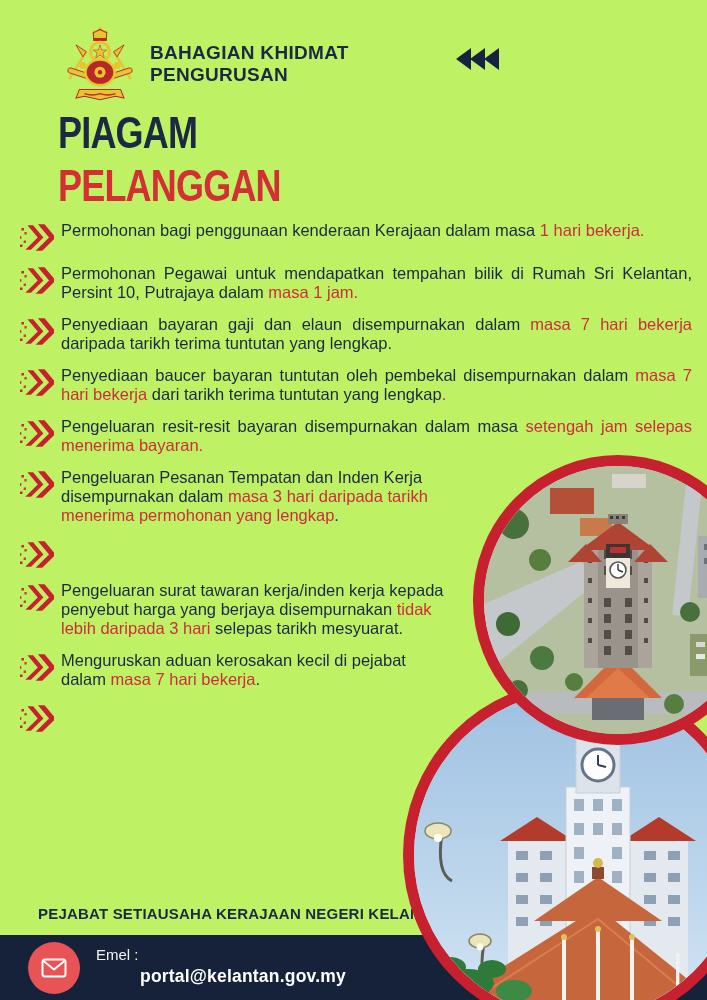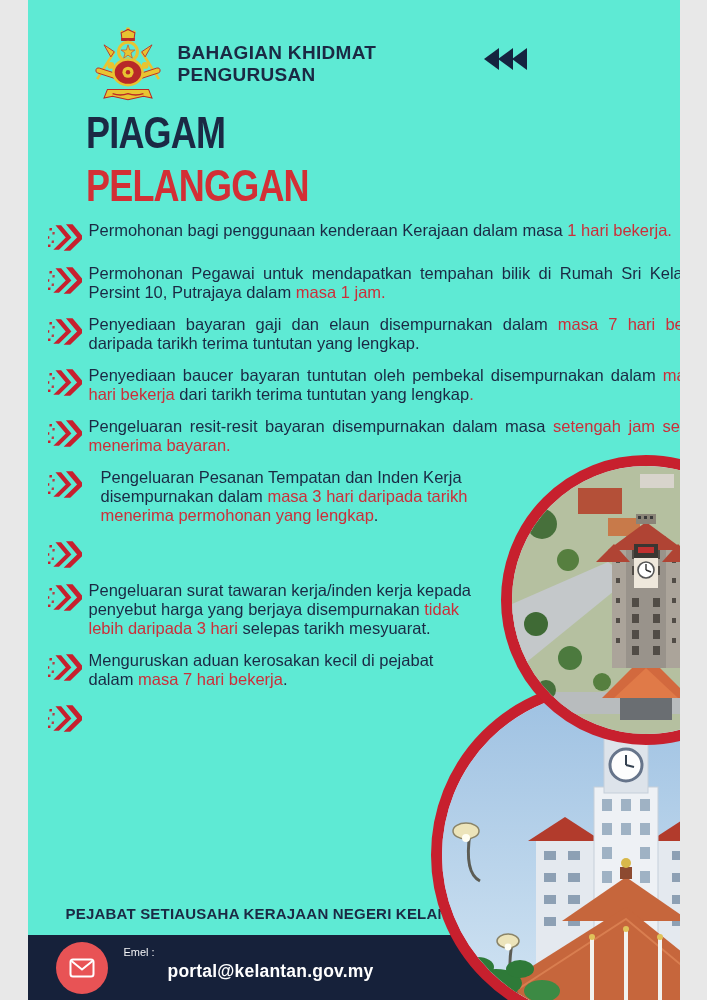--- a/index.html
+++ b/index.html
@@ -1,21 +1,21 @@
 <!DOCTYPE html>
 <html style="--navy: #1b2944; --red: #cc2f3a; --title-red: #d32f35; --ring-red: #c7202e; --footer-bar: #16213a; --email-circle: #e85355; --gold: #e8c431; --crest-red: #b82828;"><head>
 <meta charset="utf-8">
 <style>
   :root{
     --navy:#1b2944; --red:#cc2f3a; --title-red:#d32f35; --ring-red:#c7202e;
     --footer-bar:#16213a; --email-circle:#e85355; --gold:#e8c431; --crest-red:#b82828;
   }
   *{margin:0;padding:0;box-sizing:border-box;}
   body{background:#e8e8e8;font-family:"Liberation Sans",sans-serif;}
-  .page{position:relative;width:652px;height:1000px;background:#5eead4;overflow:hidden;margin:0 auto;}
+  .page{position:relative;width:707px;height:1000px;background:#bef264;overflow:hidden;margin:0 auto;}
 
   
   .logo{position:absolute;left:57px;top:26px;width:86px;height:84px;}
   .org{position:absolute;left:150px;top:42px;font-size:19px;font-weight:bold;
        color:var(--navy);line-height:1.16;letter-spacing:.3px;}
   .rewind{position:absolute;left:454px;top:47px;width:46px;height:24px;}
 
   
   .title{position:absolute;left:58px;top:112px;line-height:1;}
   .title .t1,.title .t2{display:inline-block;font-weight:bold;font-size:45px;
@@ -39,21 +39,21 @@
   .photo-top{left:473px;top:455px;width:290px;height:290px;z-index:4;}
   .photo-bottom{left:403px;top:680px;width:350px;height:350px;z-index:3;}
 
   
   .office{position:absolute;left:38px;top:905px;font-size:15px;font-weight:bold;
           color:var(--navy);letter-spacing:.2px;z-index:2;}
   .bar{position:absolute;left:0;top:935px;width:707px;height:65px;background:var(--footer-bar);z-index:1;}
   .email-badge{position:absolute;left:28px;top:7px;width:52px;height:52px;border-radius:50%;
           background:var(--email-circle);display:flex;align-items:center;justify-content:center;}
   .email-block{position:absolute;left:96px;top:11px;color:#ffffff;}
-  .email-label{font-size:11px;font-weight:normal;opacity:.95;}
+  .email-label{font-size:15px;font-weight:normal;opacity:.95;}
   .email-addr{font-size:17.5px;font-weight:bold;margin-top:3px;letter-spacing:.2px;margin-left:44px;}
 </style>
 </head>
 <body>
 
 <div class="page">
 
   <svg class="logo" viewBox="0 0 100 98">
 
     <circle cx="50" cy="4" r="2.5" fill="#e8c431"></circle>
@@ -183,21 +183,21 @@
     <g transform="skewX(-5)" fill="#c7202e">
       <rect x="2" y="4" width="2.6" height="2.6"></rect>
       <rect x="0" y="12.7" width="2.6" height="2.6"></rect>
       <rect x="2" y="21.4" width="2.6" height="2.6"></rect>
       <rect x="5.5" y="8.3" width="2.4" height="2.4" opacity=".85"></rect>
       <rect x="5.5" y="17.3" width="2.4" height="2.4" opacity=".85"></rect>
       <polygon points="8,1 14,1 26,14 14,27 8,27 20,14"></polygon>
       <polygon points="19,0 26,0 39,14 26,28 19,28 32,14"></polygon>
     </g>
   </svg>
-<p class="item-text" style="max-width: 405px; margin-left: 12px;"><span>Pengeluaran Pesanan Tempatan dan Inden Kerja disempurnakan dalam </span><span class="hl">masa 3 hari daripada tarikh menerima permohonan yang lengkap</span><span>.</span></p>
+<p class="item-text" style="max-width: 405px;"><span>Pengeluaran Pesanan Tempatan dan Inden Kerja disempurnakan dalam </span><span class="hl">masa 3 hari daripada tarikh menerima permohonan yang lengkap</span><span>.</span></p>
       </li>
       <li>
   <svg class="bullet" viewBox="0 0 36 28">
     <g transform="skewX(-5)" fill="#c7202e">
       <rect x="2" y="4" width="2.6" height="2.6"></rect>
       <rect x="0" y="12.7" width="2.6" height="2.6"></rect>
       <rect x="2" y="21.4" width="2.6" height="2.6"></rect>
       <rect x="5.5" y="8.3" width="2.4" height="2.4" opacity=".85"></rect>
       <rect x="5.5" y="17.3" width="2.4" height="2.4" opacity=".85"></rect>
       <polygon points="8,1 14,1 26,14 14,27 8,27 20,14"></polygon>

